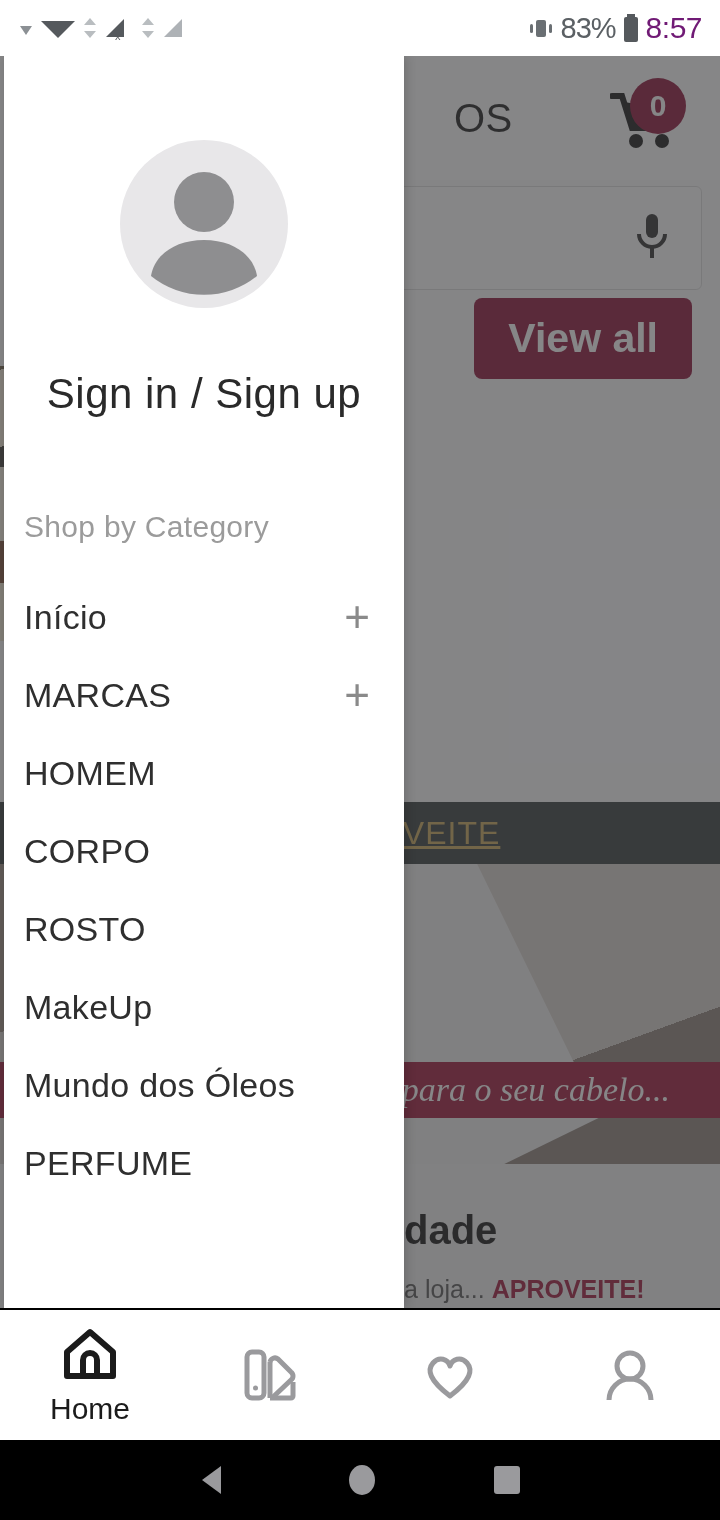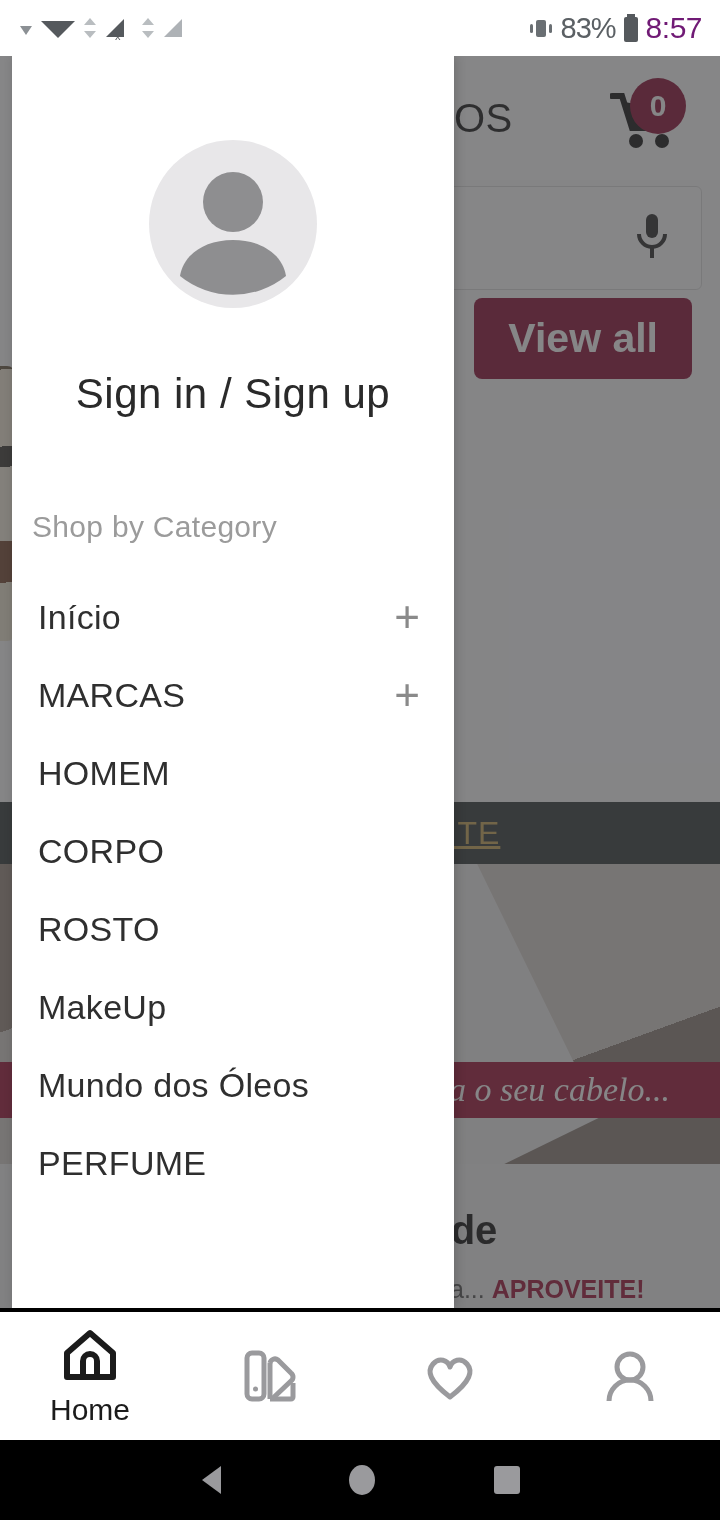--- a/index.html
+++ b/index.html
@@ -112,46 +112,46 @@
   .ft-sub b { color:#9d1438; }
 
   
   .scrim {
     position:absolute; top:56px; left:0; width:720px; height:1252px;
     background:rgba(60,60,62,0.62); z-index:20;
   }
 
   
   .drawer {
-    position:absolute; top:56px; left:12px; width:442px; height:1252px;
+    position:absolute; top:56px; left:4px; width:400px; height:1252px;
     background:#ffffff; z-index:30; overflow:hidden;
     box-shadow:2px 0 10px rgba(0,0,0,0.18);
   }
   .drawer-head { padding:40px 0 0 0; text-align:center; }
   .avatar { margin:44px auto 0 auto; width:168px; height:168px; position:relative; }
   .signin-text {
     font-size:42px; color:#2a2a2a; margin-top:62px; letter-spacing:0.5px;
   }
   .shop-by {
     font-size:30px; color:#9b9b9b; margin:92px 0 14px 20px; letter-spacing:0.3px;
   }
   .cat-list { margin-top:34px; }
   .cat-item {
     height:78px; display:flex; align-items:center;
     padding:0 34px 0 20px; position:relative;
   }
-  .cat-label { font-size:34px; color:#2f2f2f; letter-spacing:0.3px;margin-left:6px; }
+  .cat-label { font-size:34px; color:#2f2f2f; letter-spacing:0.3px; }
   .cat-plus {
     margin-left:auto; color:#8a8a8a; font-size:44px; line-height:1; font-weight:300;
   }
 
   
   .botnav {
     position:absolute; top:1308px; left:0; width:720px; height:132px;
-    background:#ffffff; border-top:4px solid #000000;
+    background:#ffffff; border-top:2px solid #000000;
     display:flex; z-index:50;
   }
   .nav-item {
     flex:1; display:flex; flex-direction:column;
     align-items:center; justify-content:center; gap:6px;
   }
   .nav-label { font-size:30px; color:#1b1b1b; }
 
   
   .sysnav {

